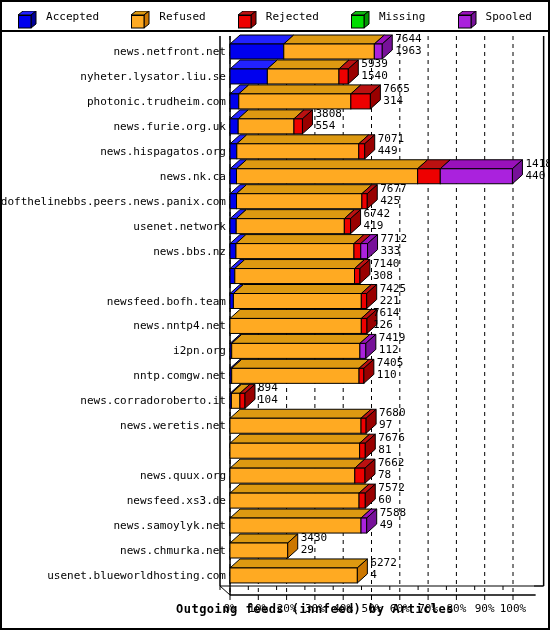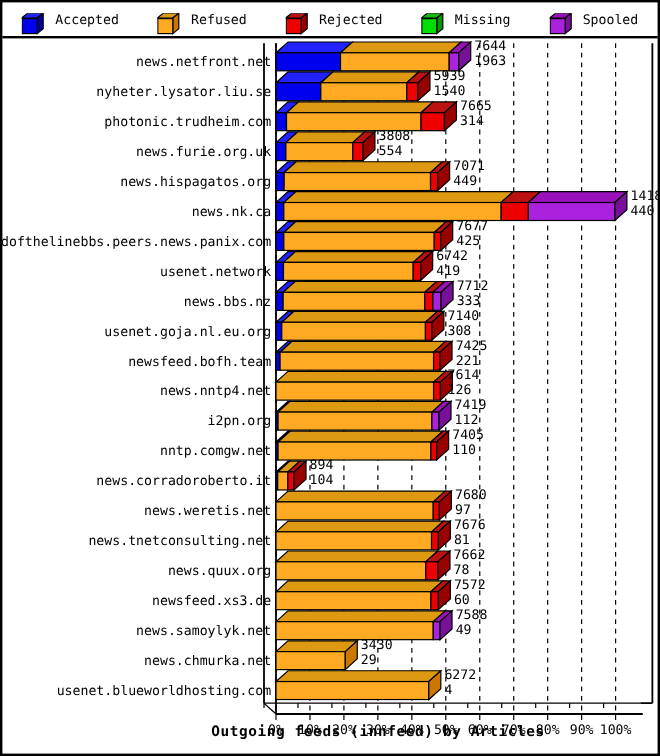--- a/index.html
+++ b/index.html
@@ -210,28 +210,26 @@
     <div id="ylabels-col">
         <div class="ylabel" style="top: 14px;">news.netfront.net</div>
         <div class="ylabel" style="top: 38.95px;">nyheter.lysator.liu.se</div>
         <div class="ylabel" style="top: 63.9px;">photonic.trudheim.com</div>
         <div class="ylabel" style="top: 88.85px;">news.furie.org.uk</div>
         <div class="ylabel" style="top: 113.8px;">news.hispagatos.org</div>
         <div class="ylabel" style="top: 138.75px;">news.nk.ca</div>
         <div class="ylabel" style="top: 163.7px;">endofthelinebbs.peers.news.panix.com</div>
         <div class="ylabel" style="top: 188.65px;">usenet.network</div>
         <div class="ylabel" style="top: 213.6px;">news.bbs.nz</div>
-        <div class="ylabel" style="top: 238.55px;">usenet.goja.nl.eu.org</div>
         <div class="ylabel" style="top: 263.5px;">newsfeed.bofh.team</div>
         <div class="ylabel" style="top: 288.45px;">news.nntp4.net</div>
         <div class="ylabel" style="top: 313.4px;">i2pn.org</div>
         <div class="ylabel" style="top: 338.35px;">nntp.comgw.net</div>
         <div class="ylabel" style="top: 363.3px;">news.corradoroberto.it</div>
         <div class="ylabel" style="top: 388.25px;">news.weretis.net</div>
-        <div class="ylabel" style="top: 413.2px;">news.tnetconsulting.net</div>
         <div class="ylabel" style="top: 438.15px;">news.quux.org</div>
         <div class="ylabel" style="top: 463.1px;">newsfeed.xs3.de</div>
         <div class="ylabel" style="top: 488.05px;">news.samoylyk.net</div>
         <div class="ylabel" style="top: 513px;">news.chmurka.net</div>
         <div class="ylabel" style="top: 537.95px;">usenet.blueworldhosting.com</div>
       </div>
     <div id="bars-layer">
         <svg width="546" height="596" viewBox="0 0 546 596" style="position: absolute; left: 0px; top: 0px;">
           <polygon points="228,12 238,3 291.77,3 281.77,12" fill="#2222FF" stroke="#000" stroke-width="1"></polygon>
           <rect x="228" y="12" width="53.76999999999998" height="15" fill="#0000EE" stroke="#000" stroke-width="1"></rect>

